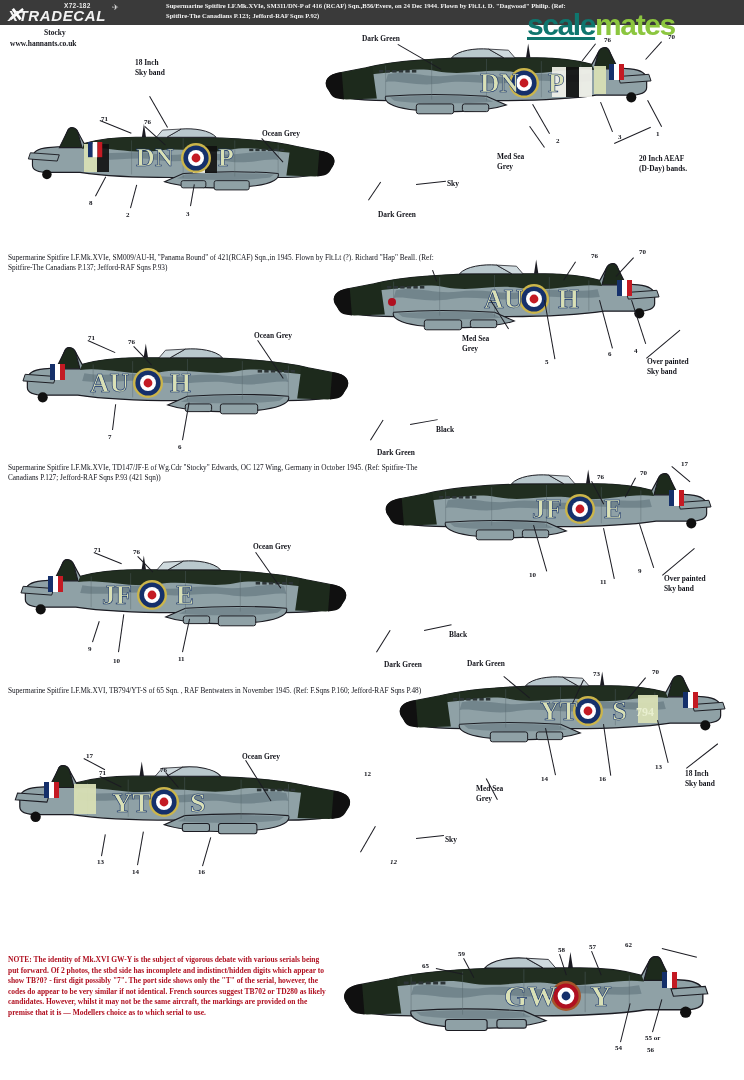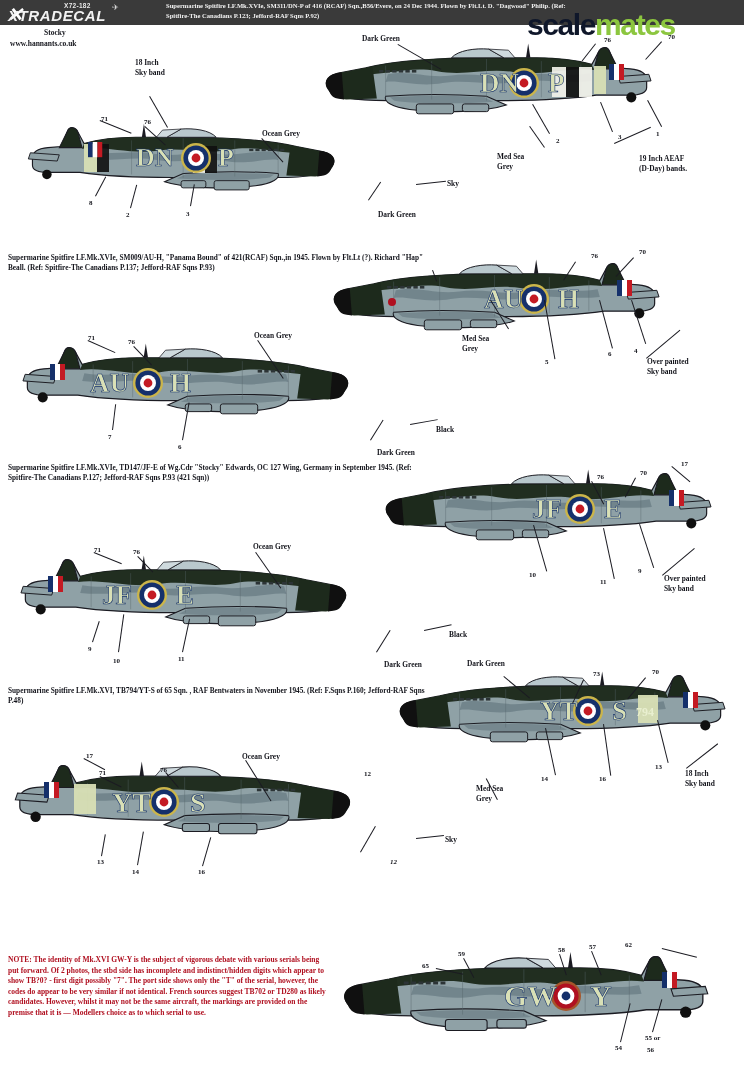--- a/index.html
+++ b/index.html
@@ -16,36 +16,36 @@
       letter-spacing:.6px;font-family:"Liberation Sans",sans-serif;color:#f2f2f2;}
   .logo .xmark{position:absolute;left:-1px;top:2px;font-size:19px;font-weight:bold;font-style:italic;
       color:#ffffff;font-family:"Liberation Sans",sans-serif;}
 
   .hdrtxt{position:absolute;left:166px;top:1px;width:420px;font-size:6.6px;font-weight:bold;
       line-height:9.5px;color:#f0f0f0;font-family:"Liberation Serif",serif;}
 
   
   .wm{position:absolute;left:527px;top:8px;font-size:30px;font-weight:bold;letter-spacing:-1.4px;
       font-family:"Liberation Sans",sans-serif;z-index:40;}
-  .wm .a{color:#0f172a;}
+  .wm .a{color:#0f766e;text-decoration:underline;}
   .wm .b{color:#8cc63f;}
 
   
   .site{position:absolute;left:10px;top:27px;font-size:7.5px;font-weight:bold;line-height:11px;}
   .site .w{display:block;margin-left:34px;}
 
   
   .lbl{position:absolute;font-size:7.4px;font-weight:bold;line-height:9.6px;white-space:pre;}
   .num{position:absolute;font-size:7px;font-weight:bold;font-family:"Liberation Serif",serif;}
 
   
   .ln{position:absolute;background:#1b1b22;height:1px;transform-origin:0 0;}
 
   
-  .cap{position:absolute;font-size:7.3px;font-weight:bold;line-height:10.2px;width:430px;}
+  .cap{position:absolute;font-size:7.3px;font-weight:normal;line-height:10.2px;width:430px;}
   .cap.wide{width:730px;}
 
   
   .note{position:absolute;left:8px;top:955px;width:318px;font-size:7.5px;font-weight:bold;
         line-height:10.6px;color:#b01020;}
   .note b.k{color:#b01020;}
 
   
   .plane{position:absolute;}
   .plane svg{display:block;overflow:visible;}
@@ -214,21 +214,21 @@
     <g transform="translate(287,24)">
         <use href="#flash"></use>
       </g>
     <text x="158" y="52" font-size="27" font-weight="bold" fill="#d9e0b6" stroke="#15306b" stroke-width=".6" font-family="Liberation Serif, serif">DN</text>
     <text x="226" y="52" font-size="27" font-weight="bold" fill="#d9e0b6" stroke="#15306b" stroke-width=".6" font-family="Liberation Serif, serif">P</text>
   </svg>
 </div>
 <div class="lbl" style="left:362px;top:34px;">Dark Green</div>
 <div class="lbl" style="left:497px;top:152px;">Med Sea
 Grey</div>
-<div class="lbl" style="left:639px;top:154px;">19 Inch AEAF
+<div class="lbl" style="left:639px;top:154px;">20 Inch AEAF
 (D-Day) bands.</div>
 <div class="num" style="left:604px;top:36px;">76</div>
 <div class="num" style="left:668px;top:33px;">70</div>
 <div class="num" style="left:556px;top:137px;">2</div>
 <div class="num" style="left:618px;top:133px;">3</div>
 <div class="num" style="left:656px;top:130px;">1</div>
 <div class="ln" style="left:398px;top:44px;width:50px;transform:rotate(30deg);"></div>
 <div class="ln" style="left:596px;top:44px;width:22px;transform:rotate(128deg);"></div>
 <div class="ln" style="left:662px;top:42px;width:24px;transform:rotate(132deg);"></div>
 <div class="ln" style="left:533px;top:104px;width:34px;transform:rotate(60deg);"></div>
@@ -300,21 +300,21 @@
 <div class="num" style="left:108px;top:433px;">7</div>
 <div class="num" style="left:178px;top:443px;">6</div>
 <div class="ln" style="left:88px;top:340px;width:30px;transform:rotate(24deg);"></div>
 <div class="ln" style="left:134px;top:346px;width:26px;transform:rotate(46deg);"></div>
 <div class="ln" style="left:112px;top:430px;width:26px;transform:rotate(-83deg);"></div>
 <div class="ln" style="left:182px;top:440px;width:38px;transform:rotate(-80deg);"></div>
 <div class="ln" style="left:258px;top:340px;width:46px;transform:rotate(56deg);"></div>
 <div class="ln" style="left:410px;top:424px;width:28px;transform:rotate(-10deg);"></div>
 <div class="ln" style="left:370px;top:440px;width:24px;transform:rotate(-58deg);"></div>
 
-<div class="cap" style="left:8px;top:463px;">Supermarine Spitfire LF.Mk.XVIe, TD147/JF-E of Wg.Cdr "Stocky" Edwards, OC 127 Wing, Germany in September 1945.  (Ref: Spitfire-The Canadians P.127; Jefford-RAF Sqns P.93 (421 Sqn))</div>
+<div class="cap" style="left:8px;top:463px;">Supermarine Spitfire LF.Mk.XVIe, TD147/JF-E of Wg.Cdr "Stocky" Edwards, OC 127 Wing, Germany in October 1945.  (Ref: Spitfire-The Canadians P.127; Jefford-RAF Sqns P.93 (421 Sqn))</div>
 
 <div class="plane" style="left:382px;top:466px;">
   <svg width="340" height="84" viewBox="0 0 310 70">
       <use href="#spit"></use>
     </svg>
 </div>
 <div class="plane" style="left:382px;top:466px;width:340px;height:84px;">
   <svg width="340" height="84">
     <g transform="translate(198,43)">
         <use href="#rndl"></use>

